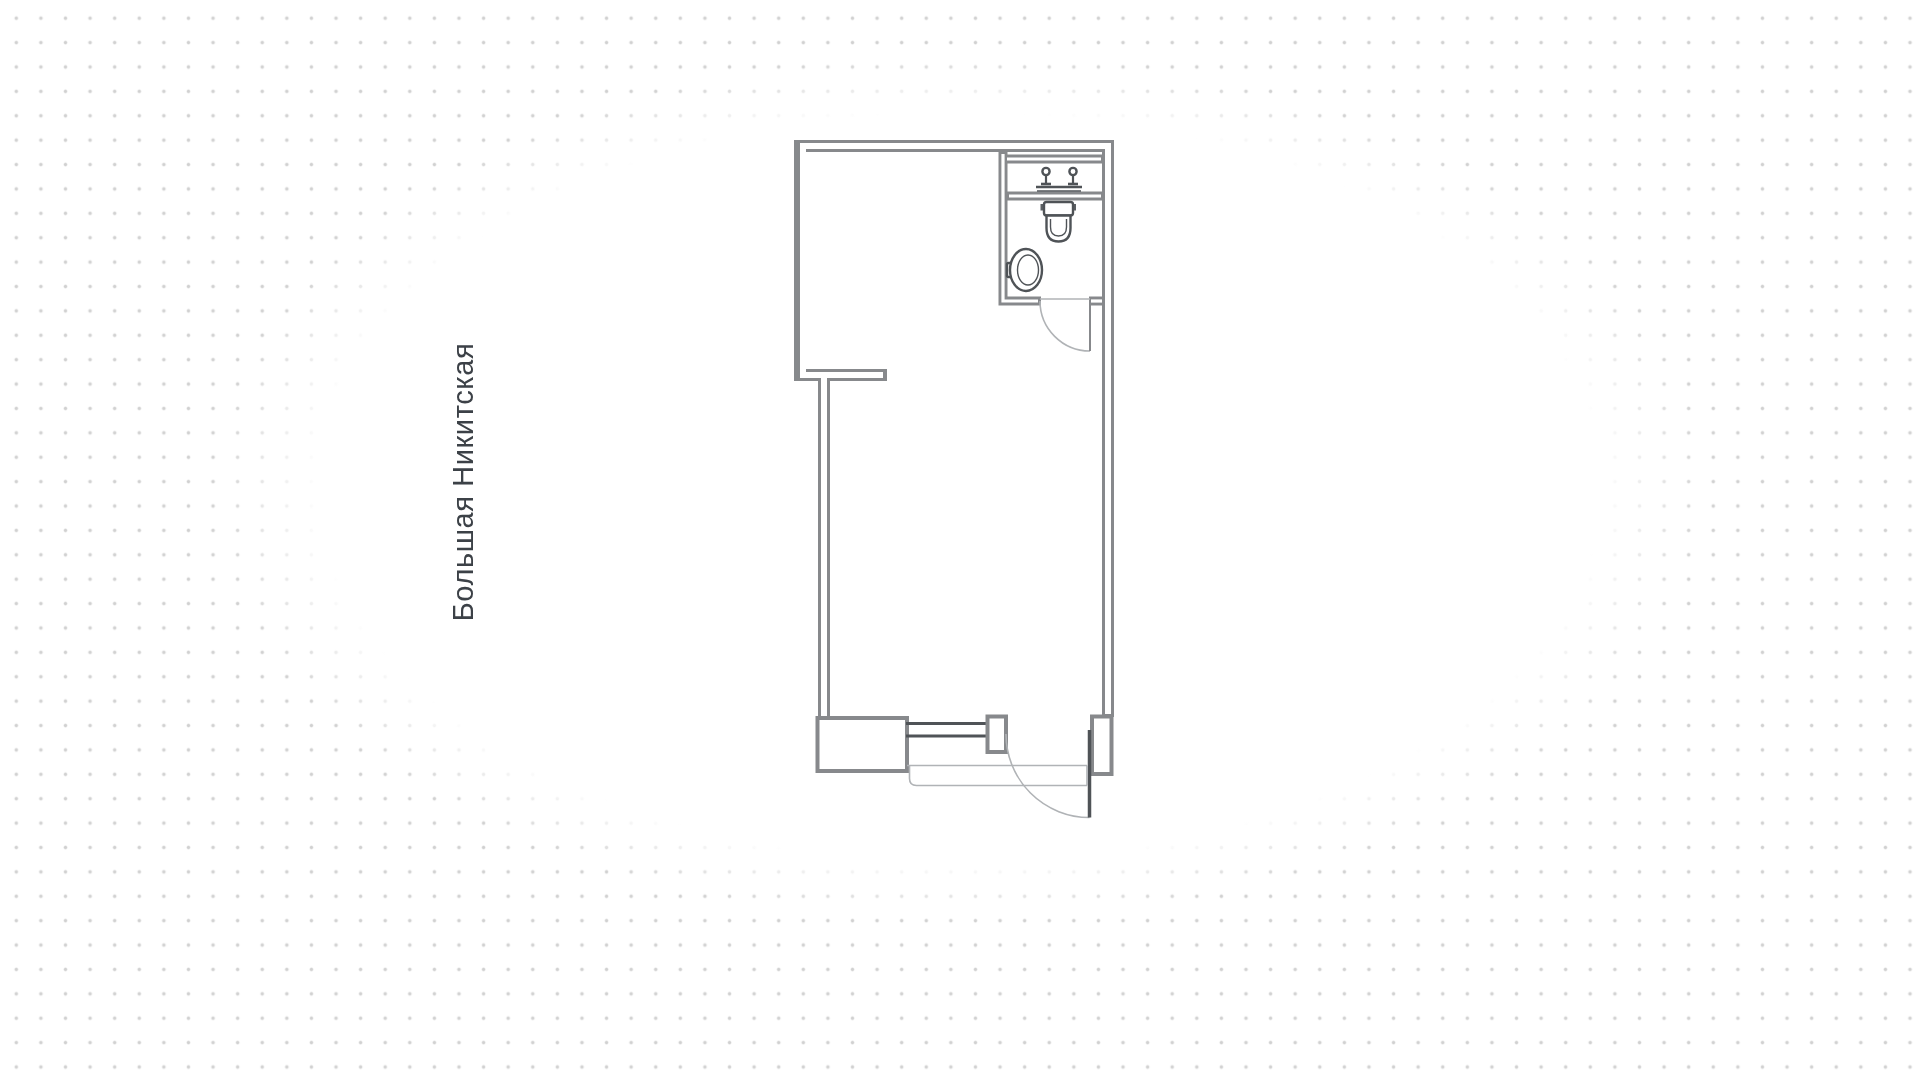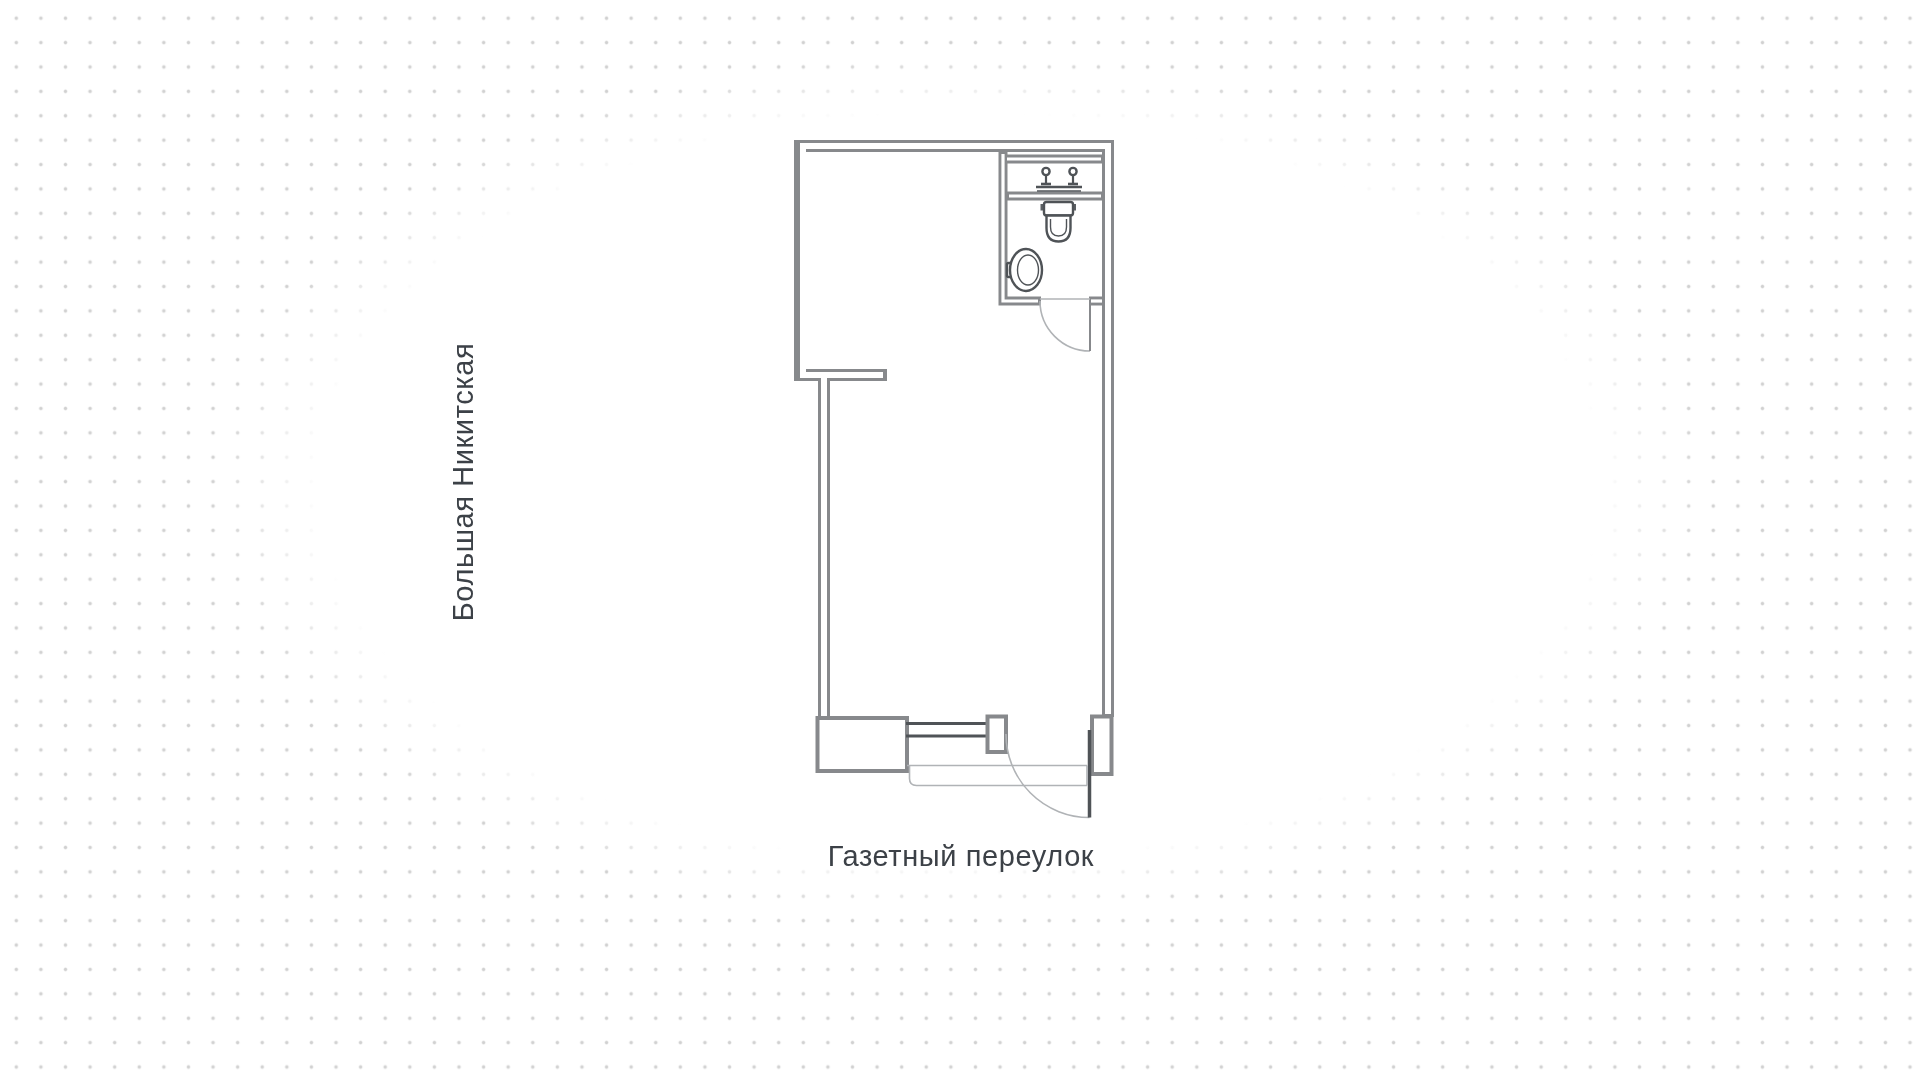--- a/index.html
+++ b/index.html
@@ -141,15 +141,14 @@
       <g>
         <path class="thin" d="M 907 765.5 L 1087 765.5"></path>
         <path class="thin" d="M 909.5 766 L 909.5 778.5 Q 909.5 785.5 916.5 785.5 L 1087 785.5"></path>
         <path class="thin" d="M 1087 765.5 L 1087 785.5"></path>
       </g>
     </g>
   </svg>
 
   <div class="street street-left">Большая Никитская</div>
 
-  <div class="street street-bottom">Газетный переулок</div>
 
 </div>
 
 </body></html>

